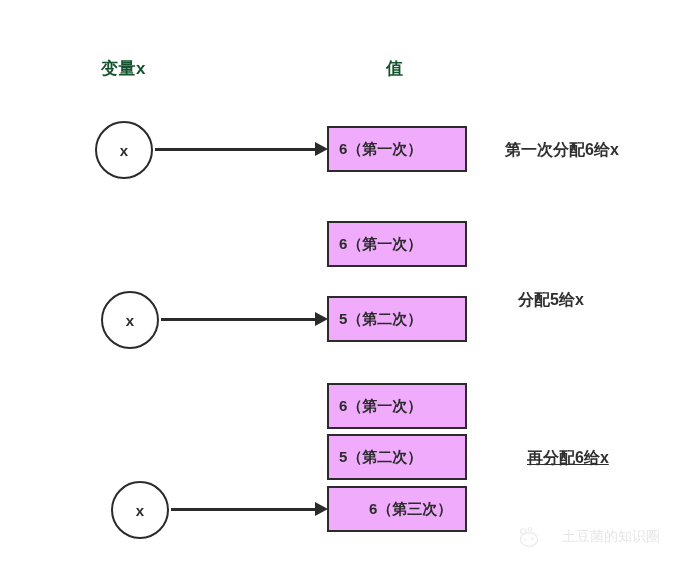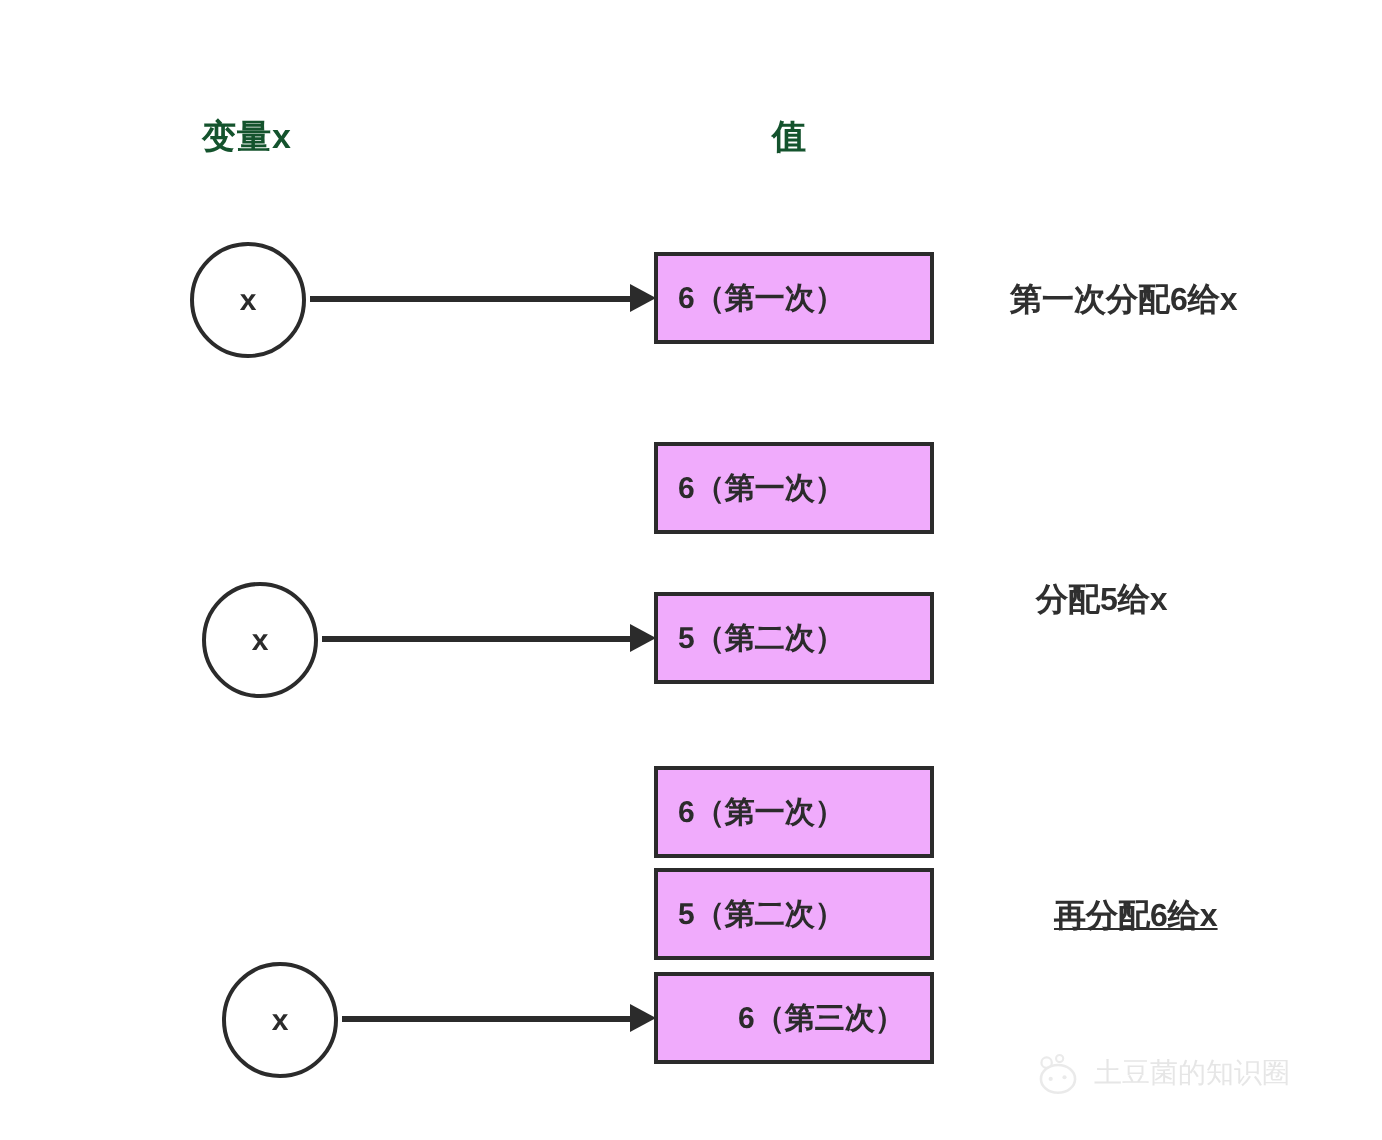--- a/index.html
+++ b/index.html
@@ -90,21 +90,21 @@
     color: #2f2f2f;
     white-space: nowrap;
   }
 
   .watermark {
     position: absolute;
     left: 516px;
     top: 524px;
     display: flex;
     align-items: center;
-    gap: 5px;
+    gap: 20px;
     opacity: 0.45;
   }
   .watermark .wm-text {
     font-size: 14px;
     color: #c9c9c9;
     font-weight: normal;
     white-space: nowrap;
   }
   .wm-logo { width: 26px; height: 26px; display: block; }
 </style>

